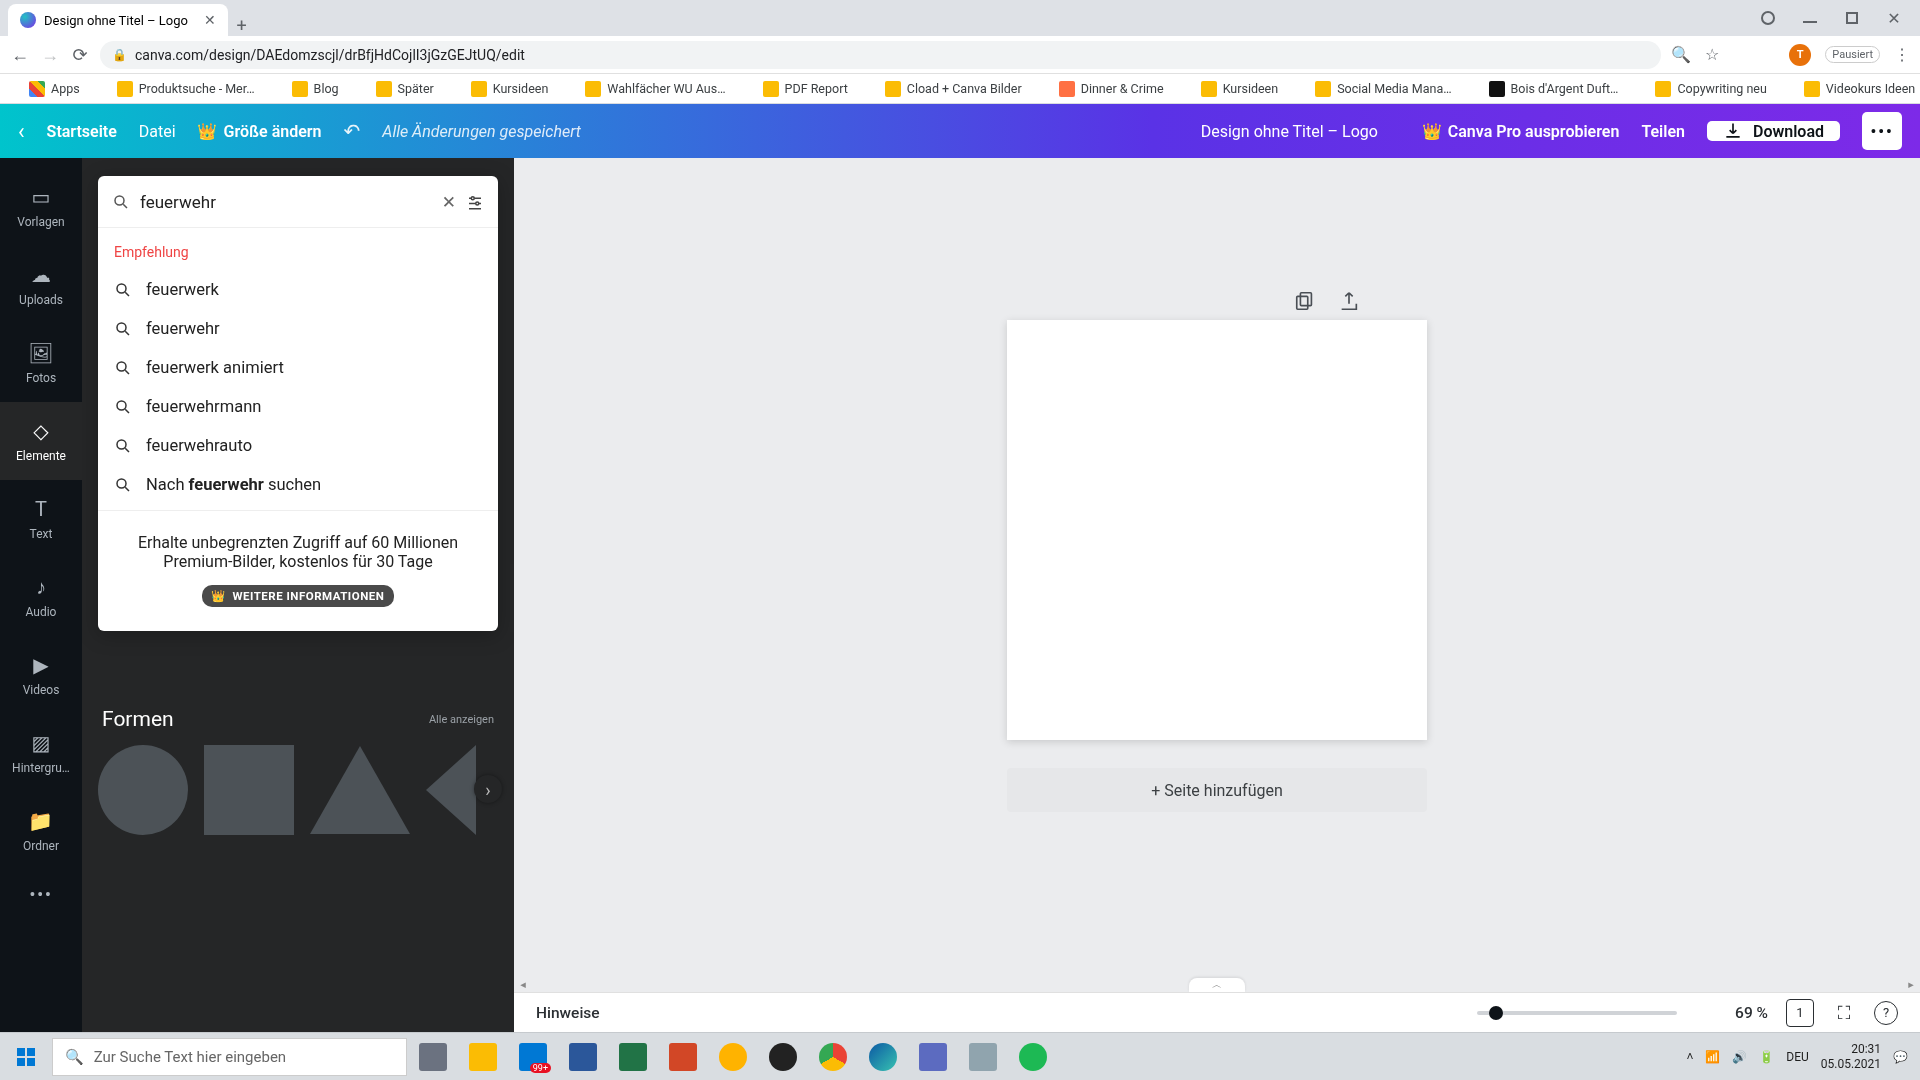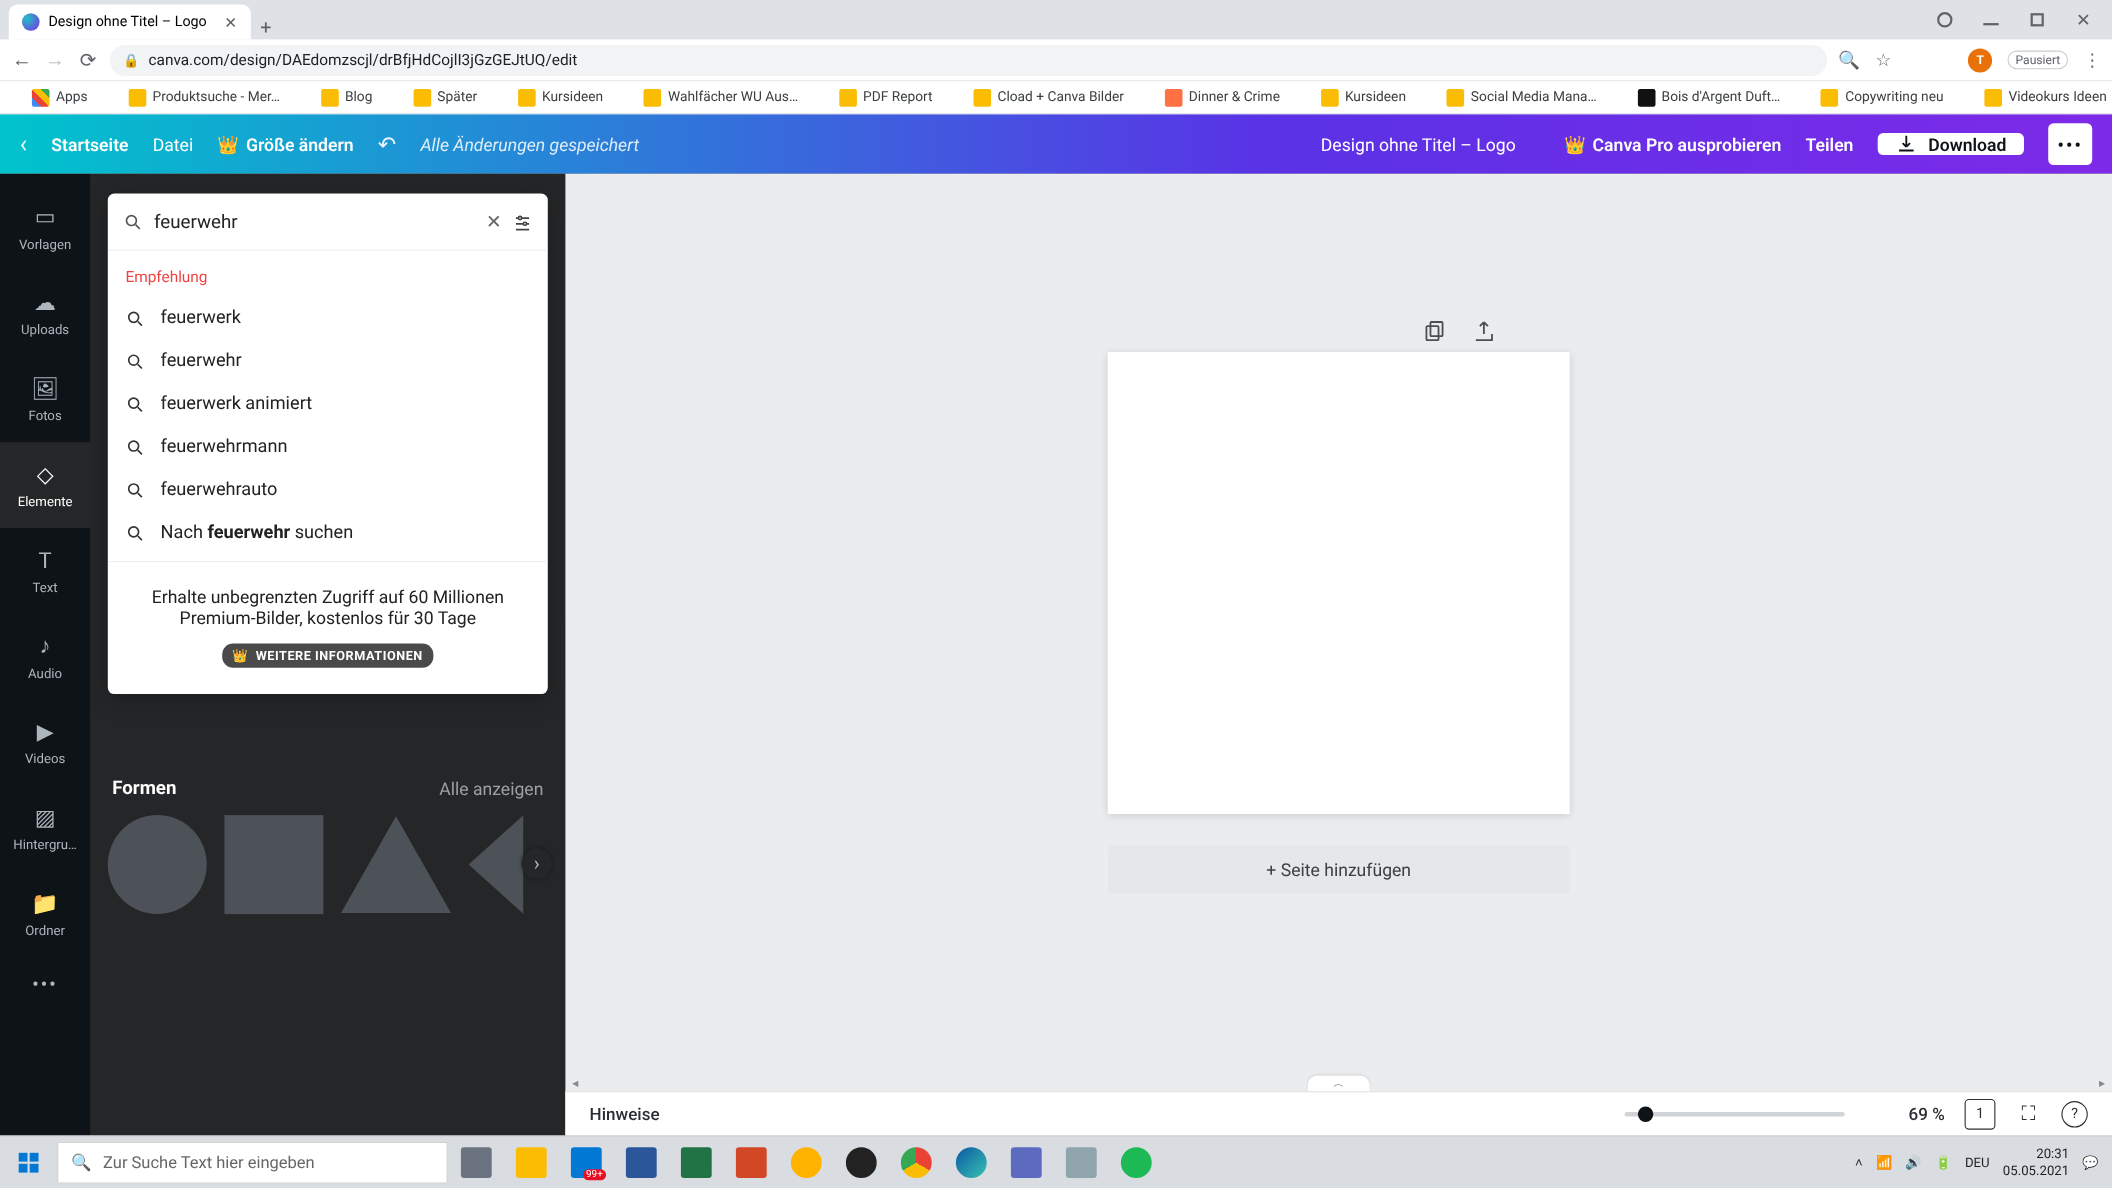--- a/index.html
+++ b/index.html
@@ -71,21 +71,21 @@
 .dd-section { padding: 10px 0 6px 0; }
 .dd-label { padding: 6px 16px 10px 16px; color: #ef4444; font-size: 14px; }
 .dd-item { display: flex; align-items: center; gap: 14px; padding: 10px 16px; font-size: 16.5px; color: #222; cursor: pointer; }
 .dd-item .sicon { color: #333; font-size: 16px; }
 .dd-item b { font-weight: 700; }
 .dd-promo { border-top: 1px solid #eee; padding: 22px 22px 24px 22px; text-align: center; color: #222; font-size: 16px; }
 .dd-promo .btn { margin-top: 14px; display: inline-flex; align-items: center; gap: 6px; background: #4a4a4a; color: #fff; font-size: 11.5px; font-weight: 700; letter-spacing: .5px; padding: 4px 10px; border-radius: 10px; }
 .dd-promo .btn .c { color: #ffd24a; }
 
 .shapes-head { display: flex; align-items: center; justify-content: space-between; margin-top: 76px; color: #fff; padding: 0 4px; }
-.shapes-head .all { color: #9aa0a6; font-size: 16px; }
+.shapes-head .all { color: #9aa0a6; font-size: 11px; }
 .shapes-row { display: flex; gap: 16px; margin-top: 14px; align-items: center; position: relative; }
 .shape { width: 90px; height: 90px; background: #4c5257; }
 .shape.circle { border-radius: 50%; }
 .shape.triangle { background: none; width: 0; height: 0; border-left: 50px solid transparent; border-right: 50px solid transparent; border-bottom: 88px solid #4c5257; }
 .shape.diamond-clip { width: 50px; height: 90px; background: #4c5257; clip-path: polygon(0 0, 100% 50%, 0 100%); transform: scaleX(-1); }
 .shapes-next { position: absolute; right: -4px; top: 30px; width: 28px; height: 28px; border-radius: 50%; background: #252627; color: #bbb; display: flex; align-items: center; justify-content: center; font-size: 18px; box-shadow: 0 0 4px rgba(0,0,0,.4); }
 
 
 .canvas-area { flex: 1; background: #ebecee; display: flex; flex-direction: column; position: relative; }
 .canvas-scroll { flex: 1; overflow: auto; position: relative; }
@@ -373,21 +373,21 @@
       <div class="dd-promo">
         <div>Erhalte unbegrenzten Zugriff auf 60 Millionen Premium-Bilder, kostenlos für 30 Tage</div>
         <div class="btn">
             <span class="c">👑</span>
             <span>WEITERE INFORMATIONEN</span>
           </div>
       </div>
     </div>
 
     <div class="shapes-head">
-      <span style="font-weight:700;font-size:17px">Formen</span>
+      <span style="font-weight:400;font-size:21px">Formen</span>
       <span class="all">Alle anzeigen</span>
     </div>
     <div class="shapes-row">
       <div class="shape circle"></div>
       <div class="shape"></div>
       <div class="shape triangle"></div>
       <div class="shape diamond-clip"></div>
       <div class="shapes-next">›</div>
     </div>
 

